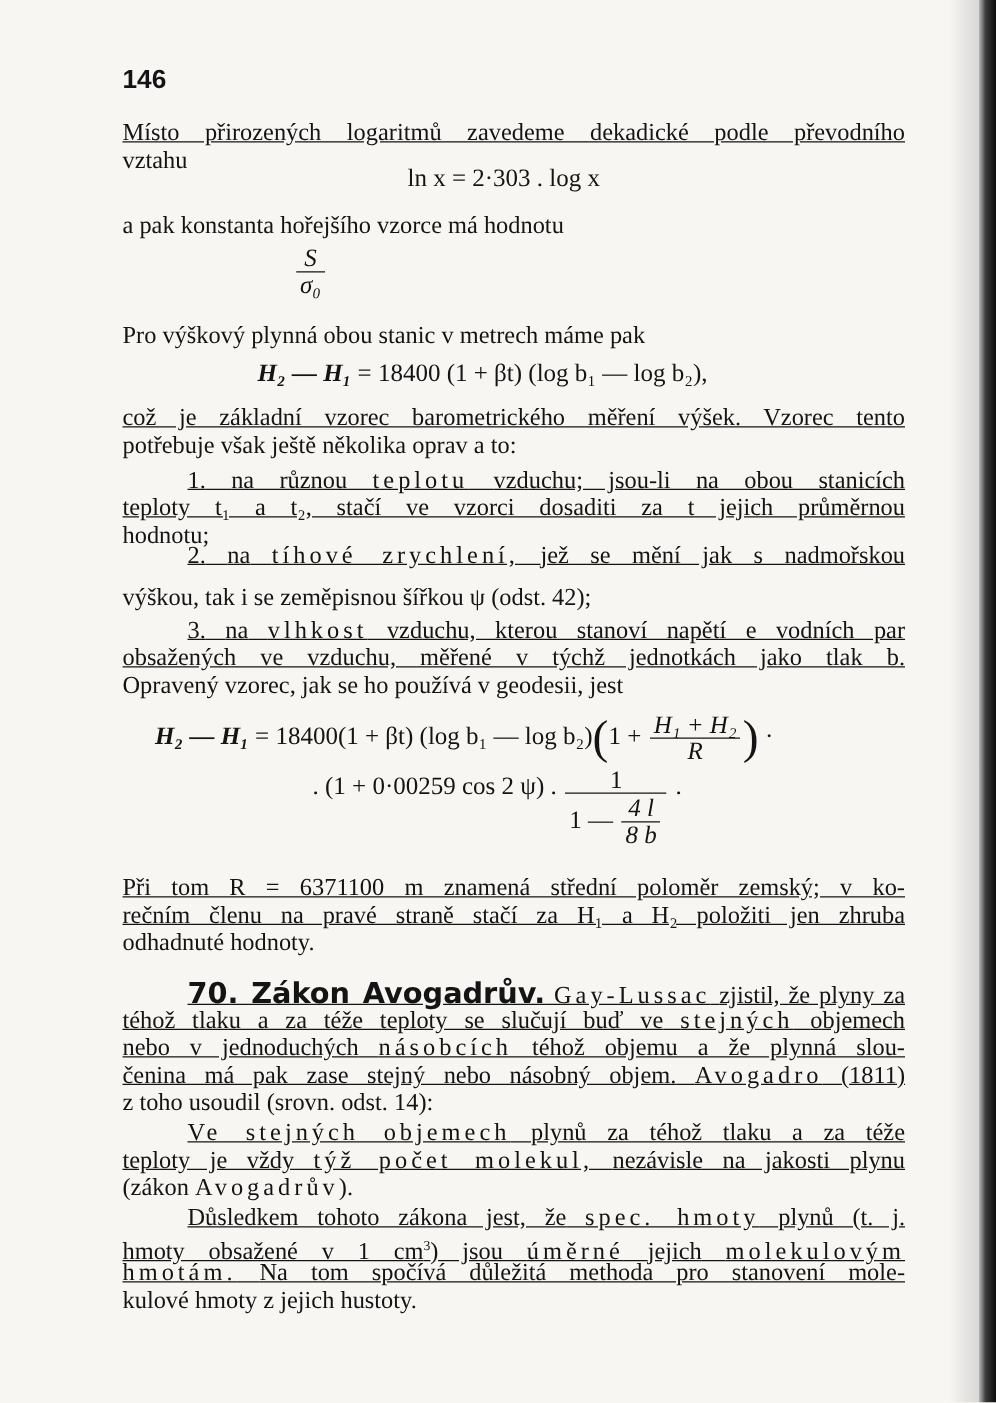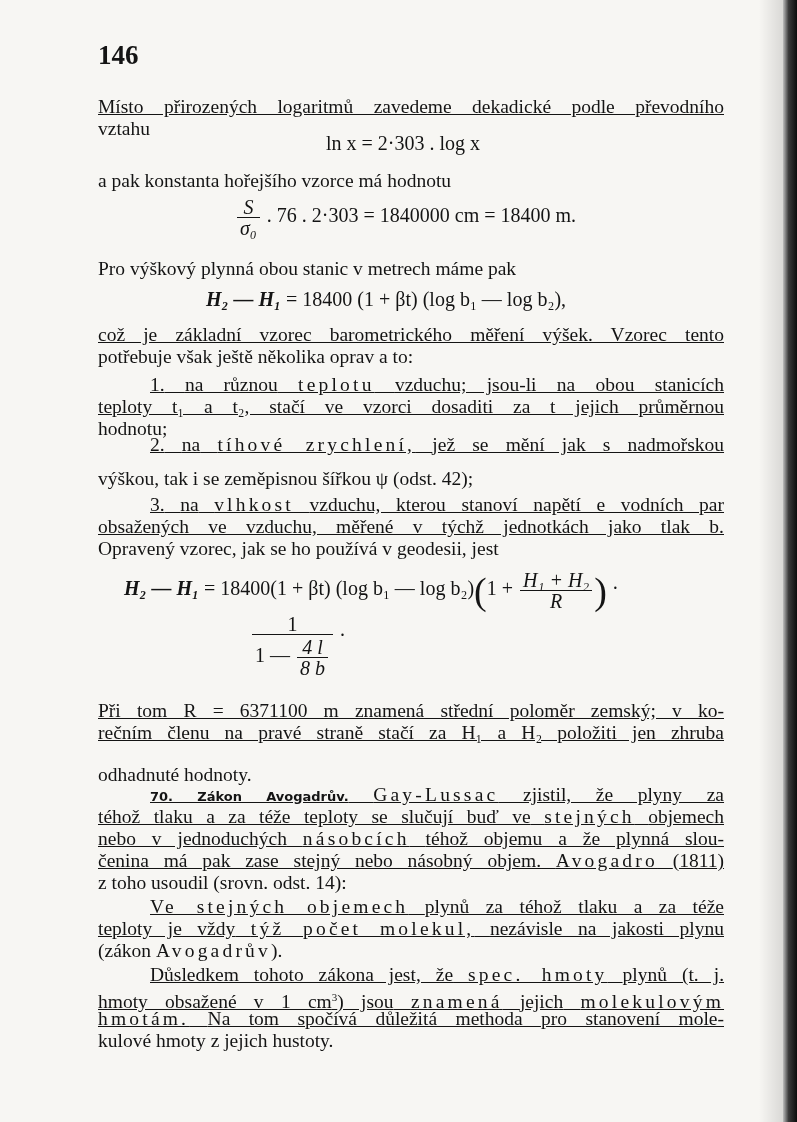--- a/index.html
+++ b/index.html
@@ -16,39 +16,39 @@
   .page-edge-shadow {
     position: absolute; top: 0; right: 14px; width: 24px; height: 1122px;
     background: linear-gradient(to right, rgba(0,0,0,0) 0%, rgba(0,0,0,0.12) 100%);
   }
   .content {
     position: absolute; left: 98px; top: 0; width: 626px;
     font-family: "Liberation Serif", "DejaVu Serif", serif;
     font-size: 19.5px; line-height: 22px;
   }
   .page-number {
-    position: absolute; left: 98px; top: 40px;
-    font-family: Liberation Serif, serif; font-weight: bold; font-size: 27px;
+    position: absolute; left: 98px; top: 52px;
+    font-family: Liberation Sans, sans-serif; font-weight: bold; font-size: 21px;
   }
   .line { position: absolute; left: 0; width: 626px; white-space: nowrap; }
   .just { text-align: justify; text-align-last: justify; white-space: normal; text-decoration: underline; }
   .indent { padding-left: 52px; box-sizing: border-box; }
   .sp { letter-spacing: 3.2px; }
   .b { font-weight: bold; }
   .it { font-style: italic; }
   .formula {
     position: absolute; white-space: nowrap;
     font-family: "Liberation Serif", serif; font-size: 20px;
   }
   .frac { display: inline-block; vertical-align: middle; text-align: center; margin: 0 2px; }
   .frac .num { display: block; border-bottom: 1.2px solid #141414; padding: 0 3px; line-height: 20px; }
   .frac .den { display: block; line-height: 20px; padding: 0 3px; }
   .bigparen { font-size: 38px; vertical-align: middle; line-height: 20px; font-weight: normal; }
   .heading {
-    font-family: "DejaVu Sans", "Liberation Sans", sans-serif; font-weight: bold; font-size: 13px;
+    font-family: "DejaVu Sans", "Liberation Sans", sans-serif; font-weight: bold; font-size: 23px;
   }
   sup { font-size: 11px; vertical-align: 7px; }
 </style>
 </head>
 <body>
 
 <div class="page-edge-shadow"></div>
 <div class="page-edge"></div>
 
 <div class="page-number">146</div>
@@ -61,21 +61,20 @@
   <div class="formula" style="left:228px; top:132px">ln x = 2·303 . log x</div>
 
   <div class="line" style="top:170px">a pak konstanta hořejšího vzorce má hodnotu</div>
 
   <div class="formula" style="left:0; top:197px; padding-left:0;">
     <span style="display:inline-block; width:132px;"></span>
     <span class="frac">
       <span class="num it">S</span>
       <span class="den it">σ₀</span>
     </span>
-    <span>. 76 . 2·303 = 1840000 cm = 18400 m.</span>
   </div>
 
   <div class="line" style="top:258px">Pro výškový plynná obou stanic v metrech máme pak</div>
 
   <div class="formula" style="left:108px; top:288px">
     <span class="it b">H₂ — H₁</span>
     <span>= 18400 (1 + βt) (log b₁ — log b₂),</span>
   </div>
 
   <div class="line just" style="top:324px">což je základní vzorec barometrického měření výšek. Vzorec tento</div>
@@ -111,36 +110,37 @@
     <span class="it b">H₂ — H₁</span>
     <span>= 18400(1 + βt) (log b₁ — log b₂)</span><span class="bigparen">(</span><span>1 +</span>
     <span class="frac">
       <span class="num it">H₁ + H₂</span>
       <span class="den it">R</span>
     </span><span class="bigparen">)</span>
     <span>·</span>
   </div>
 
   <div class="formula" style="left:152px; top:618px">
+    <span>. (1 + 0·00259 cos 2 ψ) .</span>
     <span class="frac" style="vertical-align:top; margin-top:-4px;">
       <span class="num">1</span>
       <span class="den" style="padding-top:2px;">
         <span>1 —</span>
         <span class="frac">
           <span class="num it">4 l</span>
           <span class="den it">8 b</span>
         </span>
       </span>
     </span>
     <span>.</span>
   </div>
 
   <div class="line just" style="top:700px">Při tom R = 6371100 m znamená střední poloměr zemský; v ko-</div>
   <div class="line just" style="top:722px">rečním členu na pravé straně stačí za H₁ a H₂ položiti jen zhruba</div>
-  <div class="line" style="top:764px">odhadnuté hodnoty.</div>
+  <div class="line" style="top:744px">odhadnuté hodnoty.</div>
 
   <div class="line just indent" style="top:784px">
     <span class="heading">70. Zákon Avogadrův.</span>
     <span class="sp">Gay-Lussac</span>
     <span>zjistil, že plyny za</span>
   </div>
   <div class="line just" style="top:806px">
     <span>téhož tlaku a za téže teploty se slučují buď ve</span>
     <span class="sp">stejných</span>
     <span>objemech</span>
@@ -171,21 +171,21 @@
     <span class="sp">Avogadrův</span><span>).</span>
   </div>
 
   <div class="line just indent" style="top:964px">
     <span>Důsledkem tohoto zákona jest, že</span>
     <span class="sp">spec. hmoty</span>
     <span>plynů (t. j.</span>
   </div>
   <div class="line just" style="top:986px">
     <span>hmoty obsažené v 1 cm</span><sup>3</sup><span>) jsou</span>
-    <span class="sp">znamená</span>
+    <span class="sp">úměrné</span>
     <span>jejich</span>
     <span class="sp">molekulovým</span>
   </div>
   <div class="line just" style="top:1008px">
     <span class="sp">hmotám.</span>
     <span>Na tom spočívá důležitá methoda pro stanovení mole-</span>
   </div>
   <div class="line" style="top:1030px">kulové hmoty z jejich hustoty.</div>
 
 </div>

